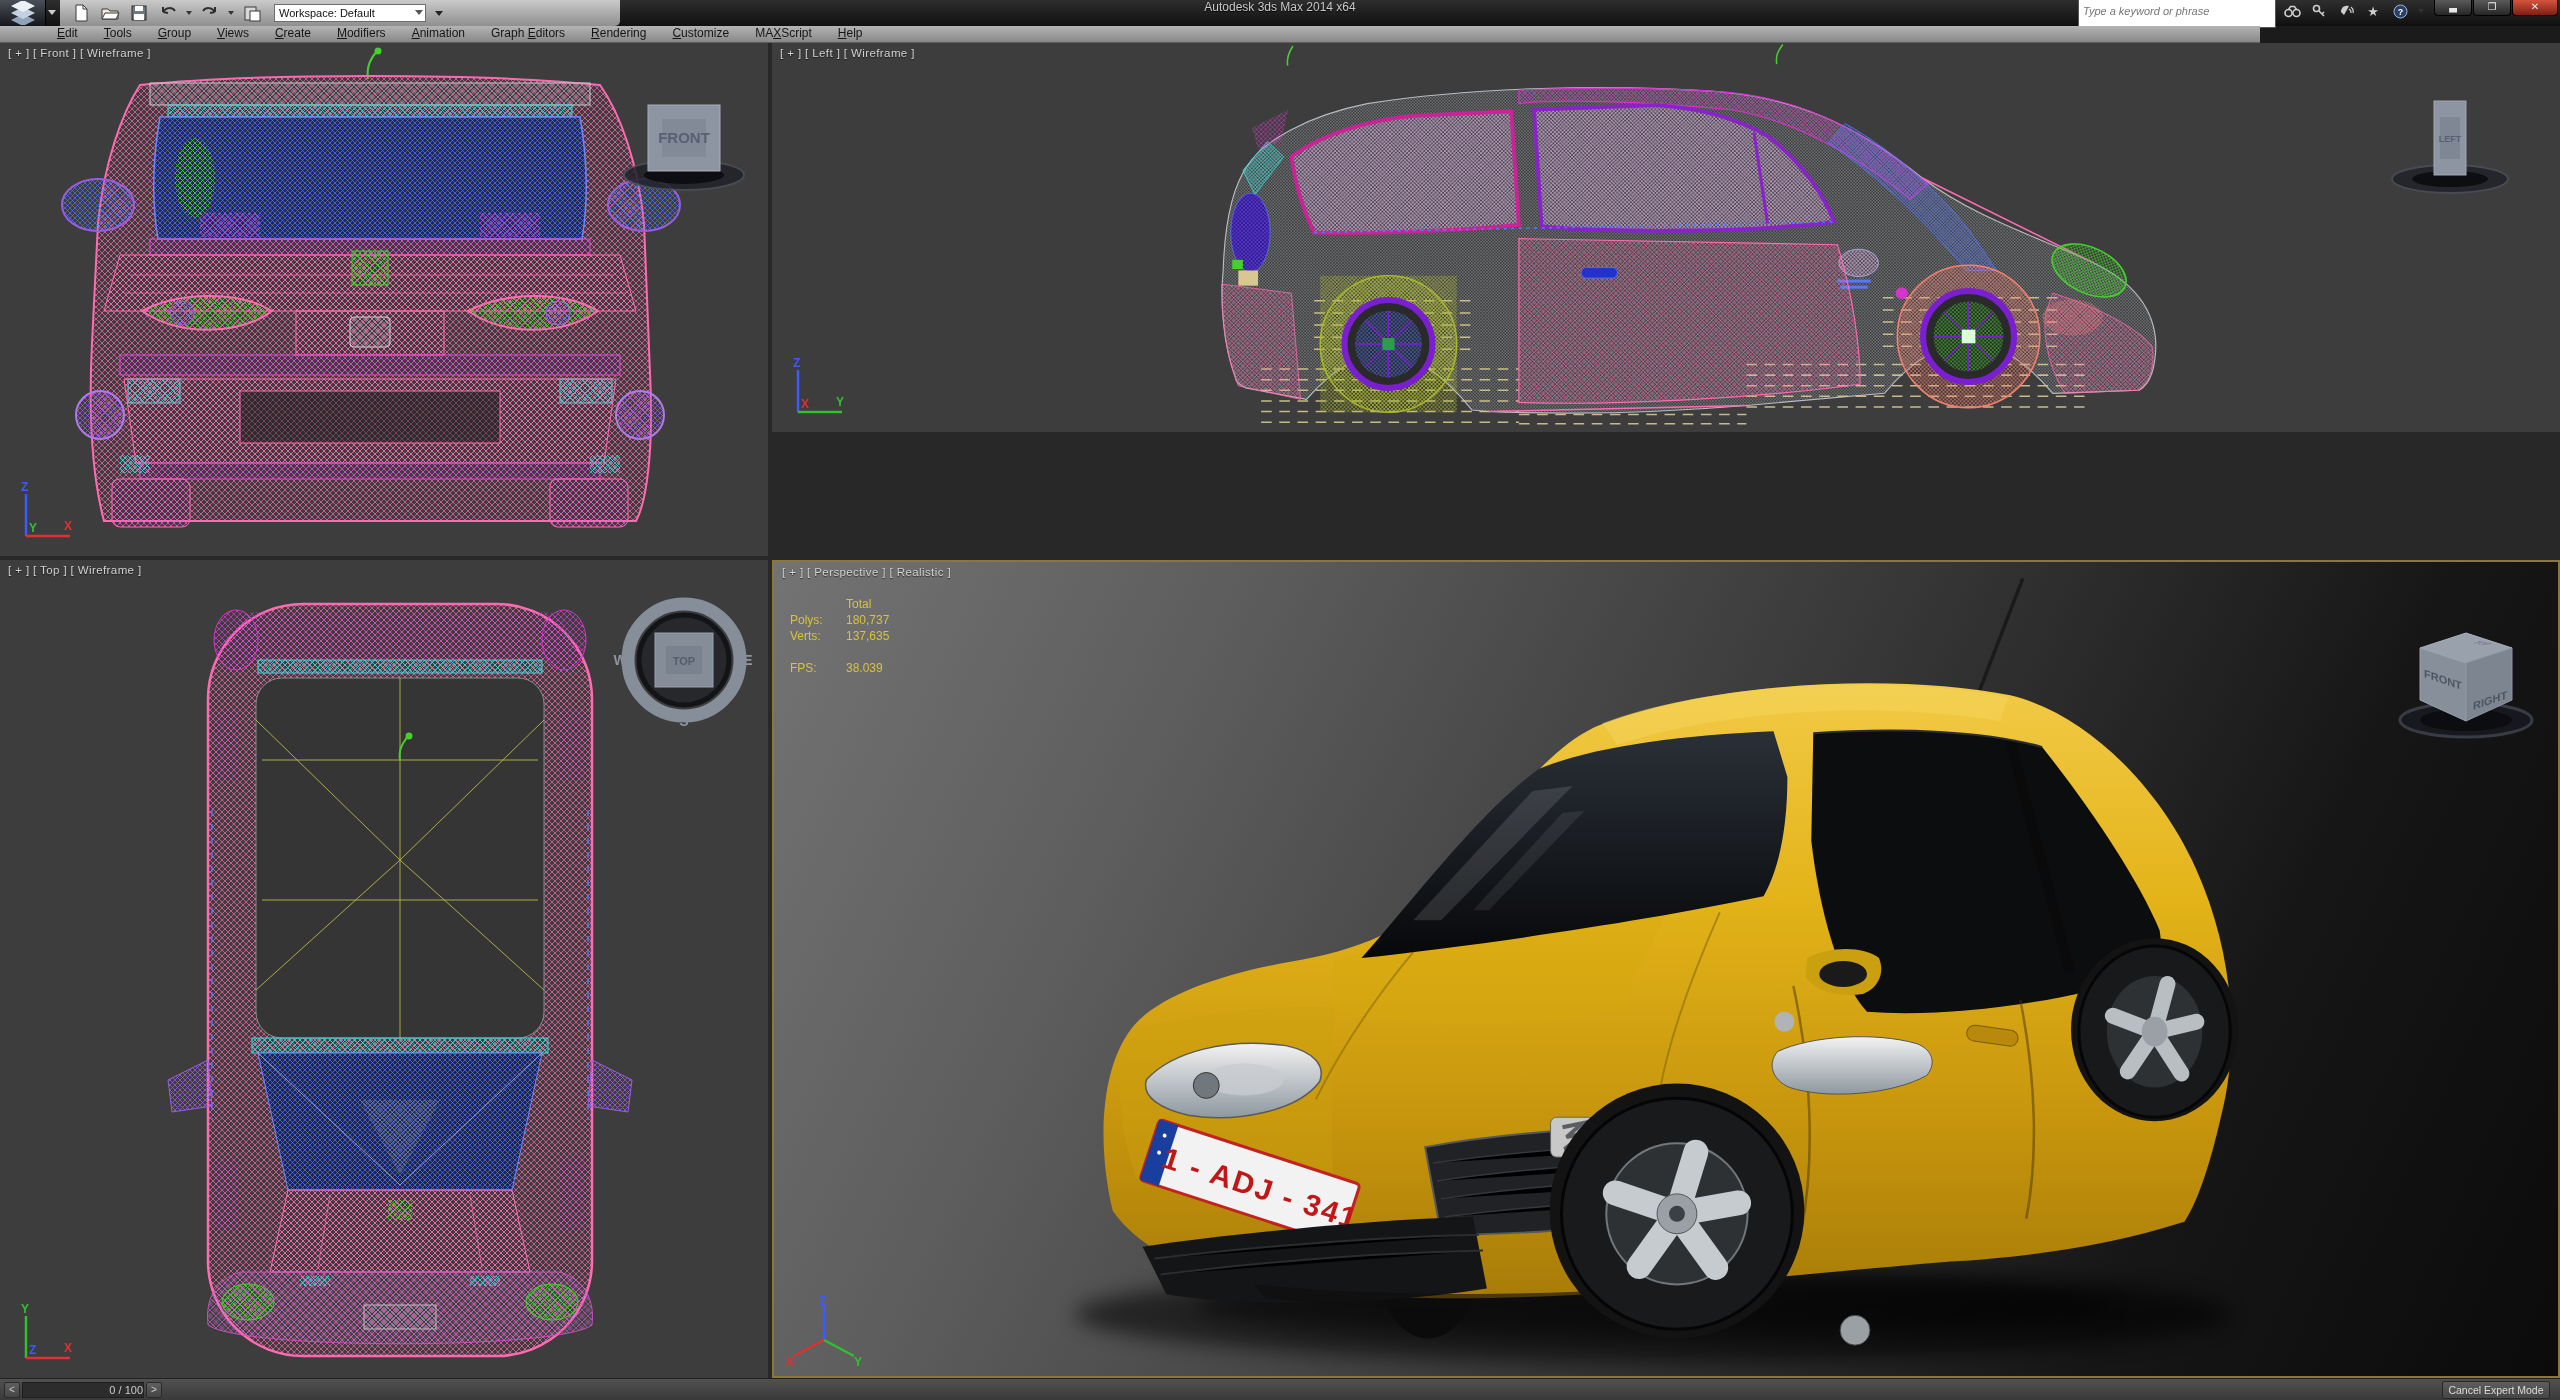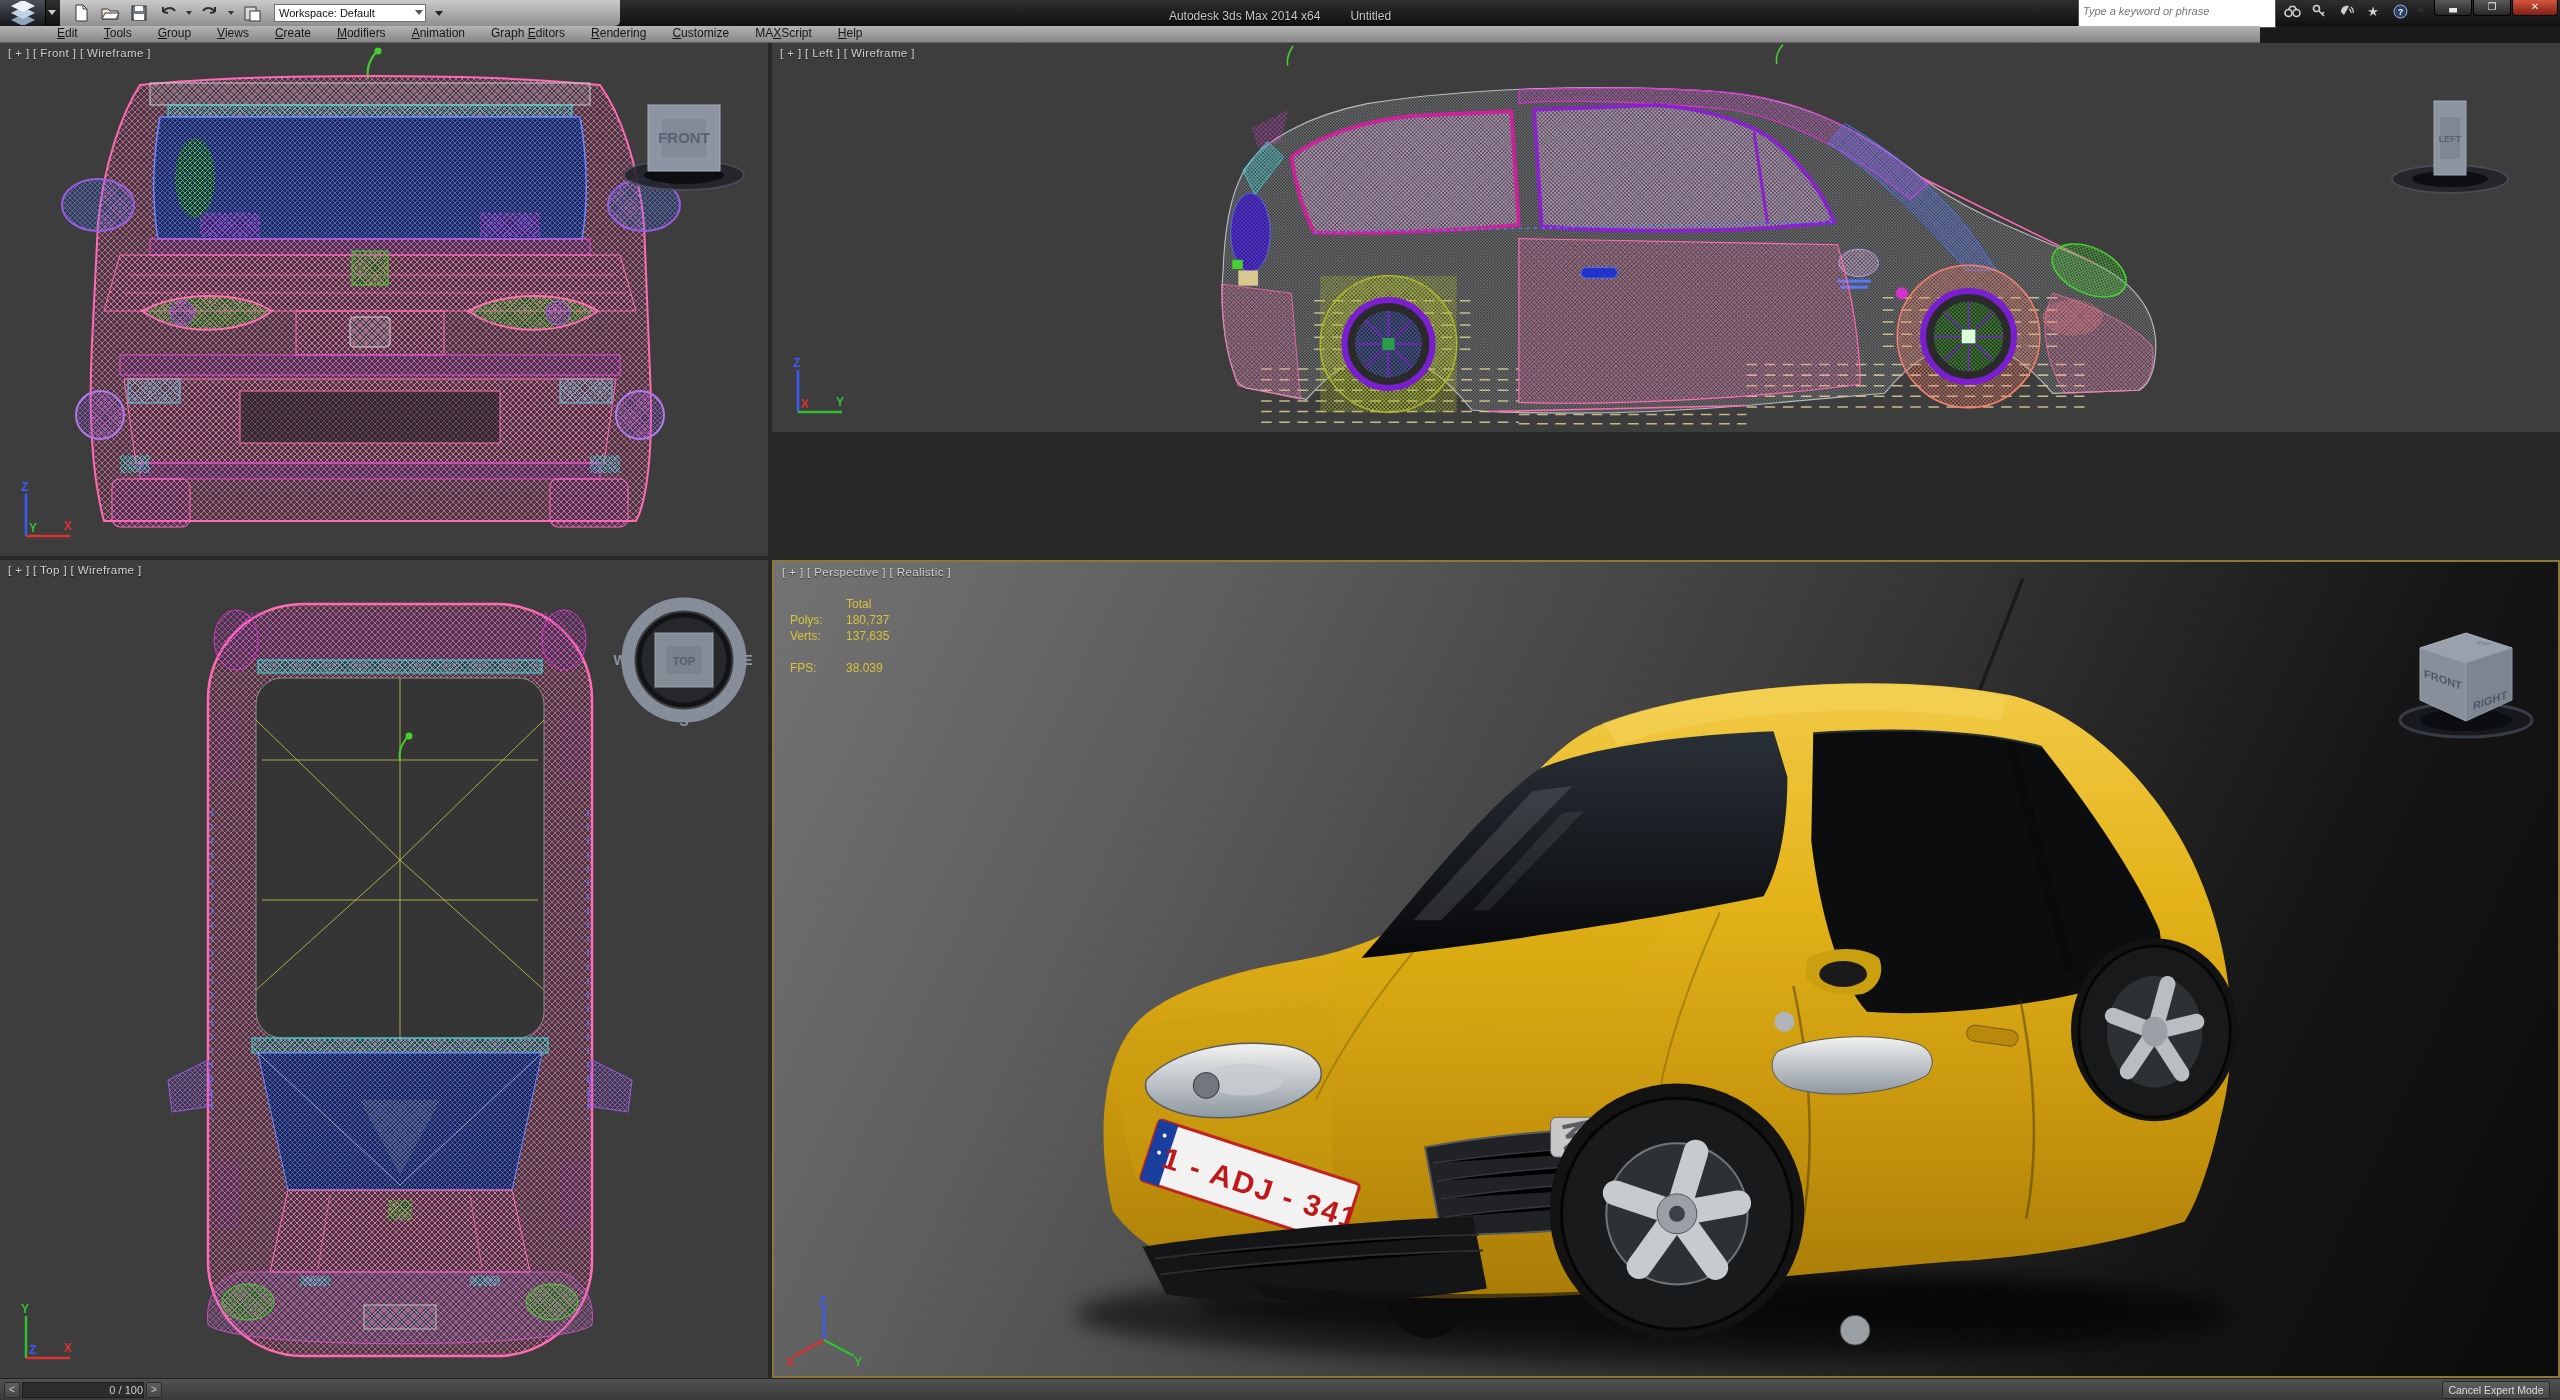--- a/index.html
+++ b/index.html
@@ -25,21 +25,21 @@
   .workspace { margin-left:6px; width:152px; height:18px; background:#fff; border:1px solid #6e6e6e;
                font-size:11px; color:#111; display:flex; align-items:center; padding:0 4px;
                position:relative; }
   .workspace .wsarrow { position:absolute; right:2px; top:5px; border-left:4px solid transparent;
                border-right:4px solid transparent; border-top:5px solid #555; }
   .overflow-btn { width:20px; height:22px; display:flex; align-items:center; justify-content:center; }
   .overflow-btn::after { content:""; border-left:4px solid transparent; border-right:4px solid transparent;
                        border-top:5px solid #222; }
   .window-title { position:absolute; left:50%; top:0; transform:translateX(-50%);
                   height:32px; display:flex; align-items:center; gap:30px;
-                  color:#c9c9c9; font-size:12px; text-shadow:0 1px 1px #000; white-space:nowrap; }
+                  color:#c9c9c9; font-size:12px; text-shadow:0 1px 1px #000; white-space:nowrap;flex-direction:column; }
   .infocenter { position:absolute; right:134px; top:1px; height:20px; display:flex;
                 align-items:center; gap:5px; }
   .search-box { width:198px; height:16px; background:#fff; border:1px solid #555;
                 font-size:11px; font-style:italic; color:#333; padding:16px 4px;
                 font-family:"Liberation Sans", sans-serif; }
   .ic-btn { width:22px; height:17px; display:flex; align-items:center; justify-content:center; }
   .win-controls { position:absolute; right:2px; top:0; display:flex; }
   .win-btn { width:38px; height:16px; border:1px solid #000; border-top:none;
              background:linear-gradient(#5a5a5a,#262626); border-radius:0 0 4px 4px;
              color:#e8e8e8; font-size:10px; line-height:14px; text-align:center; margin-left:1px; }

